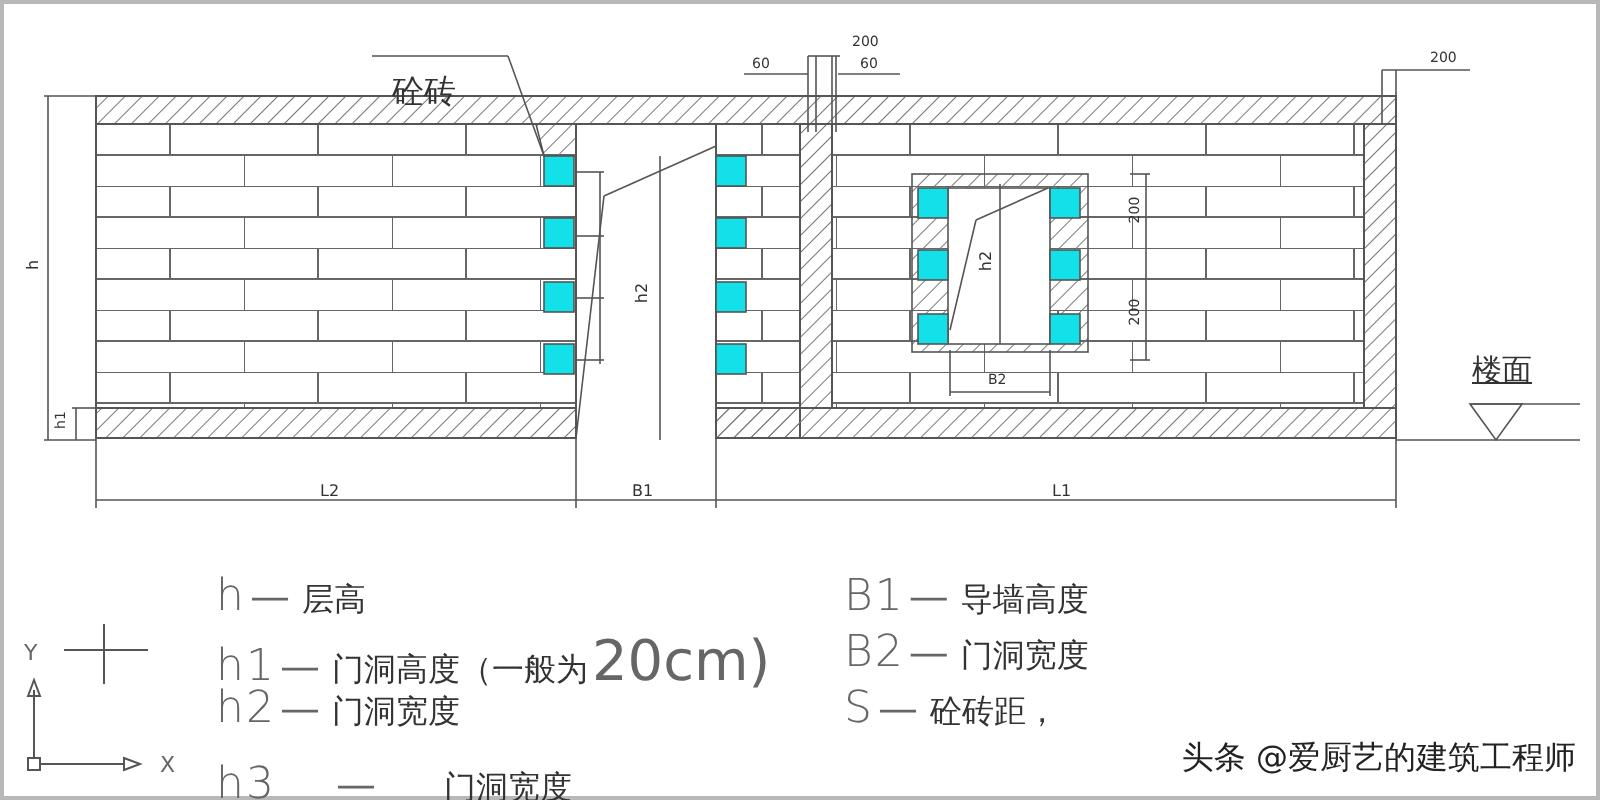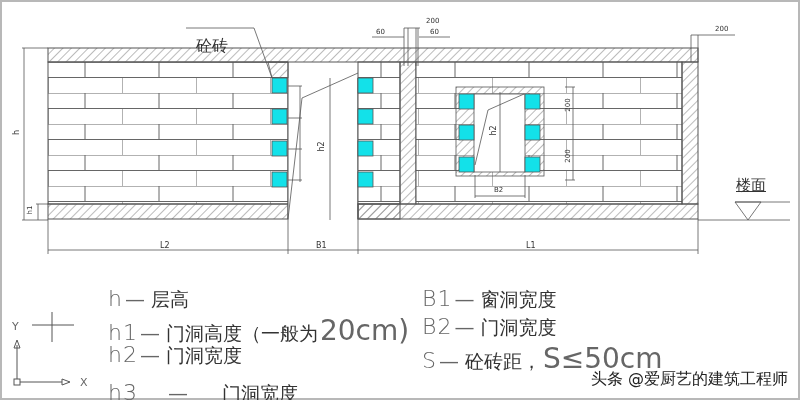--- a/index.html
+++ b/index.html
@@ -2,21 +2,21 @@
 <html><head>
 <meta charset="utf-8">
 <style>
   html, body { margin: 0; padding: 0; background: #ffffff; }
   body { width: 800px; height: 400px; overflow: hidden; position: relative; font-family: "DejaVu Sans", sans-serif; }
   .frame { position: absolute; left: 0; top: 0; width: 796px; height: 396px; border: 2px solid #b8b8b8; background: #fff; }
   svg { position: absolute; left: 0; top: 0; }
   .legend-item { position: absolute; color: #555; white-space: nowrap; display: flex; align-items: baseline; }
   .legend-item .sym { font-family: "DejaVu Sans", sans-serif; font-weight: 300; font-size: 22px; color: #666; letter-spacing: 1px; }
   .legend-item .dash { font-size: 20px; color: #666; margin: 0 6px 0 2px; }
-  .legend-item .desc { font-size: 19px; color: #333; }
+  .legend-item .desc { font-size: 16px; color: #333; }
   .legend-item .suffix { font-size: 28px; color: #666; margin-left: 2px; }
   .watermark { position: absolute; right: 12px; bottom: 10px; font-size: 16px; color: #222; white-space: nowrap; }
   .lbl { position: absolute; white-space: nowrap; color: #333; }
 </style>
 </head>
 <body>
 
 <div class="frame"></div>
 
 <svg width="800" height="400" viewBox="0 0 800 400">
@@ -195,29 +195,28 @@
 <div class="legend-item" style="left:108px; top:380px;gap:28px;">
   <span class="sym">h3</span>
     <span class="dash">—</span>
     <span class="desc">门洞宽度</span>
     <span class="suffix"></span>
 </div>
 
 <div class="legend-item" style="left:422px; top:286px;">
   <span class="sym">B1</span>
     <span class="dash">—</span>
-    <span class="desc">窗洞宽度</span>
+    <span class="desc">导墙高度</span>
     <span class="suffix"></span>
 </div>
 <div class="legend-item" style="left:422px; top:314px;">
   <span class="sym">B2</span>
     <span class="dash">—</span>
     <span class="desc">门洞宽度</span>
     <span class="suffix"></span>
 </div>
 <div class="legend-item" style="left:422px; top:342px;">
   <span class="sym">S</span>
     <span class="dash">—</span>
     <span class="desc">砼砖距，</span>
-    <span class="suffix">S≤50cm</span>
 </div>
 
 <div class="watermark">头条 @爱厨艺的建筑工程师</div>
 
 </body></html>

